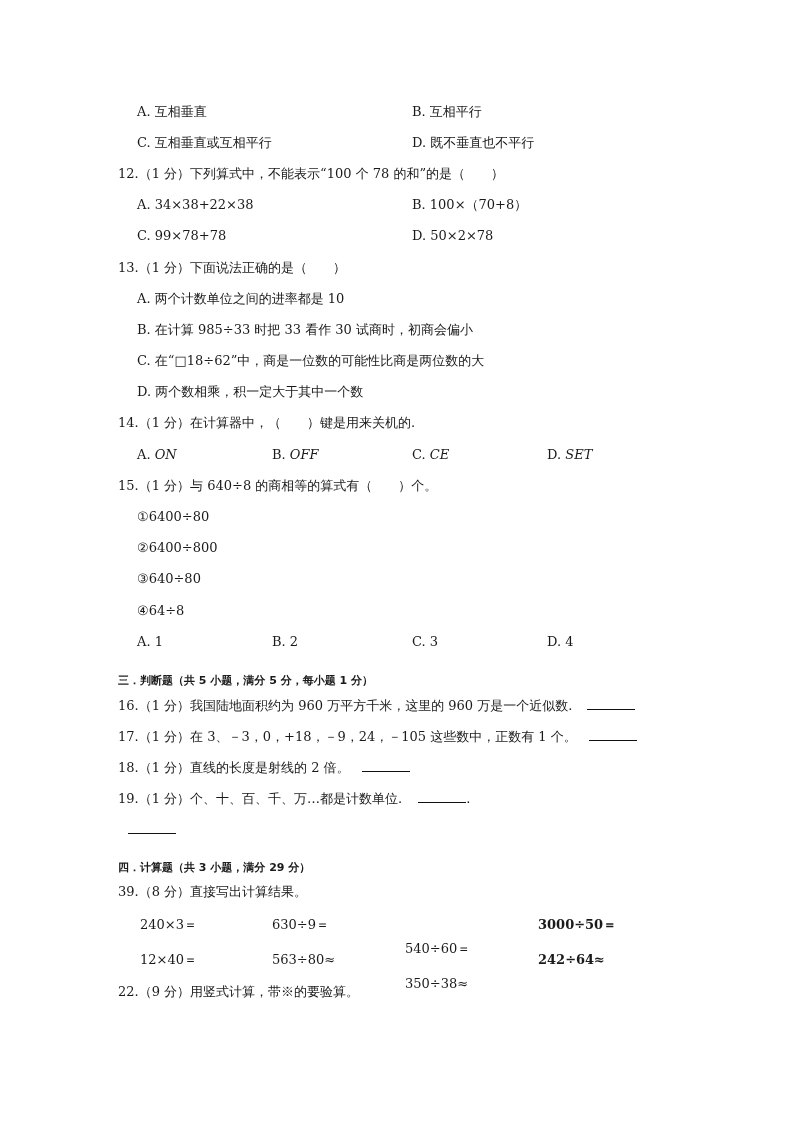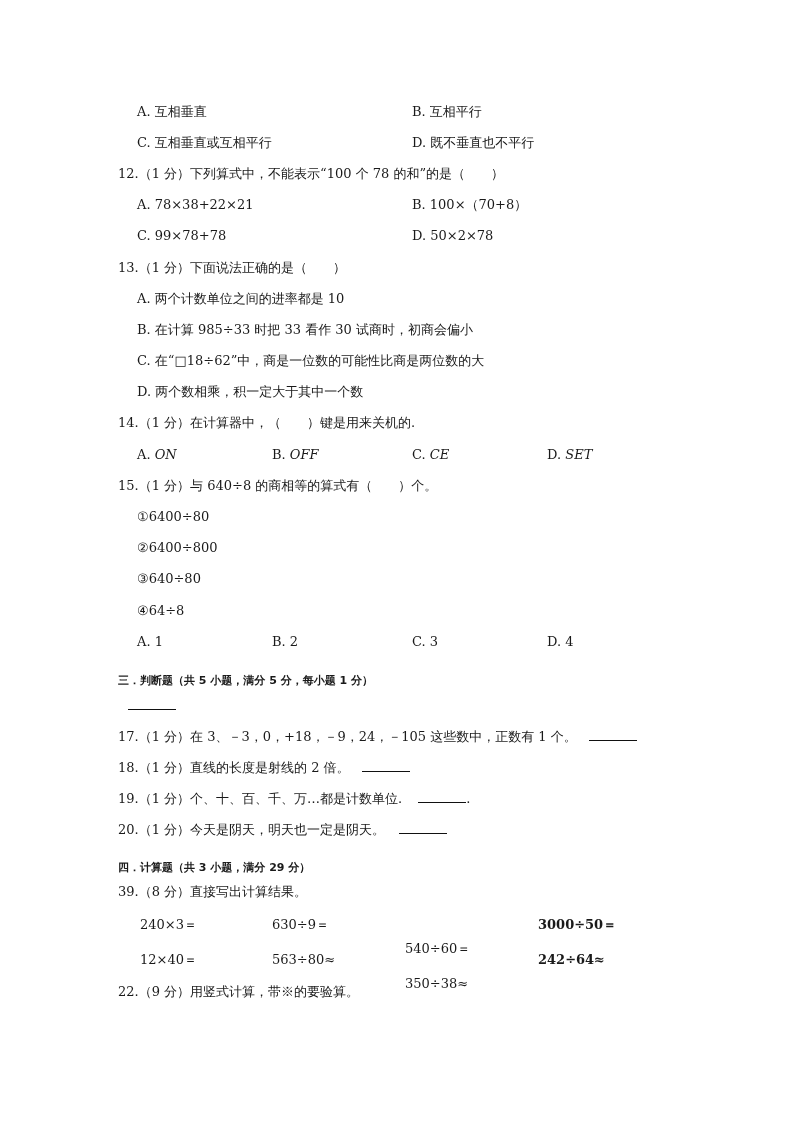--- a/index.html
+++ b/index.html
@@ -29,21 +29,21 @@
 </div>
 <div class="line opt" style="top:135px">
   <span>C.</span>&nbsp;<span>互相垂直或互相平行</span>
 </div>
 <div class="line opt-r" style="top:135px">
   <span>D.</span>&nbsp;<span>既不垂直也不平行</span>
 </div>
 
 <div class="line q" style="top:166px">12.（1 分）下列算式中，不能表示“100 个 78 的和”的是（　　）</div>
 <div class="line opt" style="top:197px">
-  <span>A.</span>&nbsp;<span>78×38+22×21</span>
+  <span>A.</span>&nbsp;<span>34×38+22×38</span>
 </div>
 <div class="line opt-r" style="top:197px">
   <span>B.</span>&nbsp;<span>100×（70+8）</span>
 </div>
 <div class="line opt" style="top:228px">
   <span>C.</span>&nbsp;<span>99×78+78</span>
 </div>
 <div class="line opt-r" style="top:228px">
   <span>D.</span>&nbsp;<span>50×2×78</span>
 </div>
@@ -90,36 +90,36 @@
 <div class="line c3" style="top:634px">
   <span>C.</span>&nbsp;<span>3</span>
 </div>
 <div class="line c4" style="top:634px">
   <span>D.</span>&nbsp;<span>4</span>
 </div>
 
 <div class="line section" style="top:665px">三．判断题（共 5 小题，满分 5 分，每小题 1 分）</div>
 
 <div class="line q" style="top:697px">
+  <span>16.（1 分）我国陆地面积约为 960 万平方千米，这里的 960 万是一个近似数.</span>
   <span class="blank" style="width:48px; margin-left:10px;"></span>
 </div>
 <div class="line q" style="top:728px">
   <span>17.（1 分）在 3、－3，0，+18，－9，24，－105 这些数中，正数有 1 个。</span>
   <span class="blank" style="width:48px; margin-left:8px;"></span>
 </div>
 <div class="line q" style="top:759px">
   <span>18.（1 分）直线的长度是射线的 2 倍。</span>
   <span class="blank" style="width:48px; margin-left:8px;"></span>
 </div>
 <div class="line q" style="top:790px">
   <span>19.（1 分）个、十、百、千、万…都是计数单位.</span>
   <span class="blank" style="width:48px; margin-left:12px;"></span><span>.</span>
 </div>
 <div class="line q" style="top:821px">
-  <span>20.（1 分）今天是阴天，明天也一定是阴天。</span>
   <span class="blank" style="width:48px; margin-left:10px;"></span>
 </div>
 
 <div class="line section" style="top:852px">四．计算题（共 3 小题，满分 29 分）</div>
 
 <div class="line q" style="top:884px">39.（8 分）直接写出计算结果。</div>
 <div class="line calc1" style="top:917px">240×3＝</div>
 <div class="line calc2" style="top:917px">630÷9＝</div>
 <div class="line calc3" style="top:917px">540÷60＝</div>
 <div class="line calc4" style="top:917px">3000÷50＝</div>

